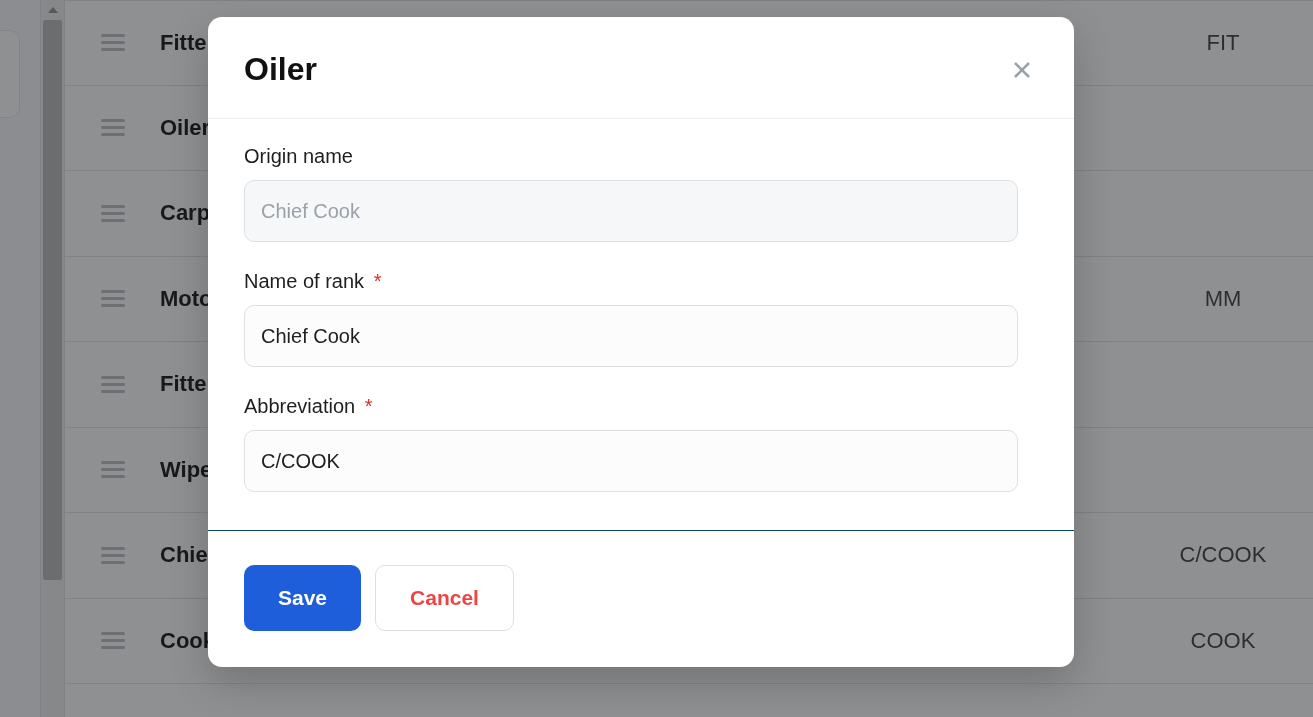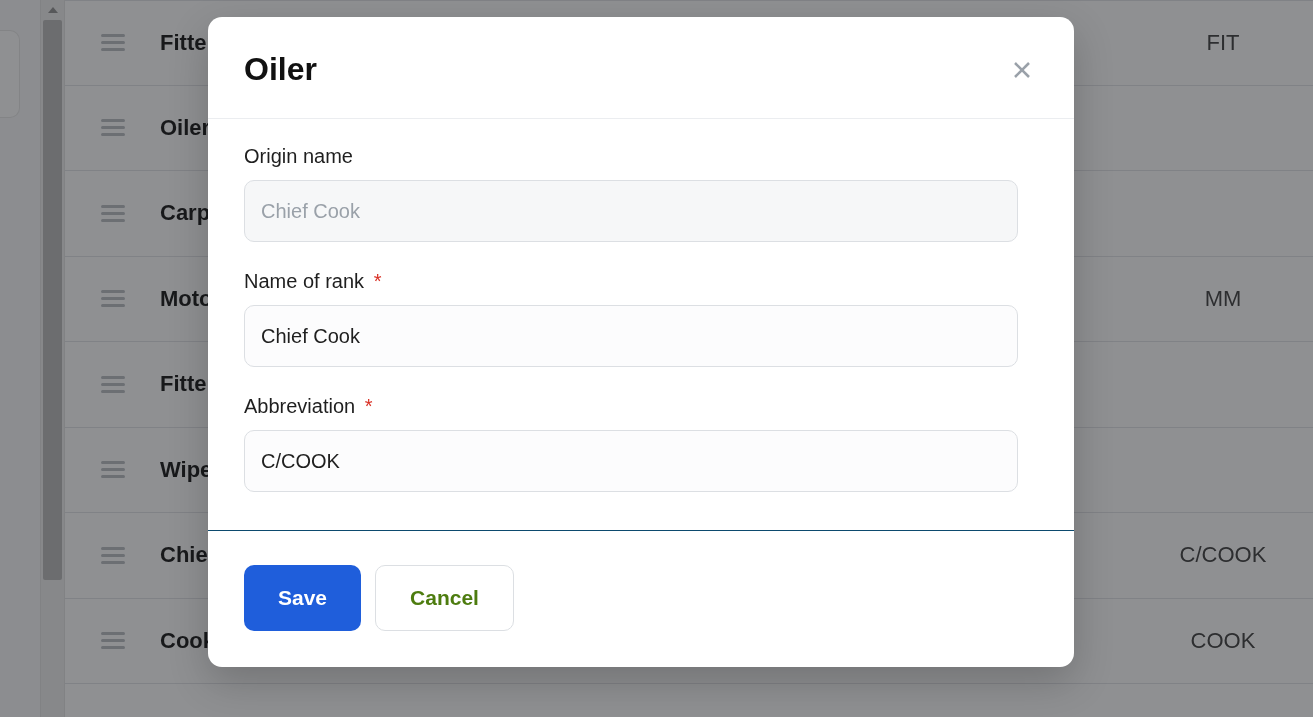--- a/index.html
+++ b/index.html
@@ -191,21 +191,21 @@
     justify-content: center;
   }
   .btn-primary {
     background: #1f5edb;
     color: #fff;
     border: none;
     padding: 0 34px;
   }
   .btn-secondary {
     background: #fff;
-    color: #4d7c0f;
+    color: #ef4444;
     border: 1px solid #dcdfe3;
     padding: 0 34px;
   }
 </style>
 </head>
 <body>
 
 <div class="bg">
   <div class="bg-left-gutter">
     <div class="bg-side-card"></div>

